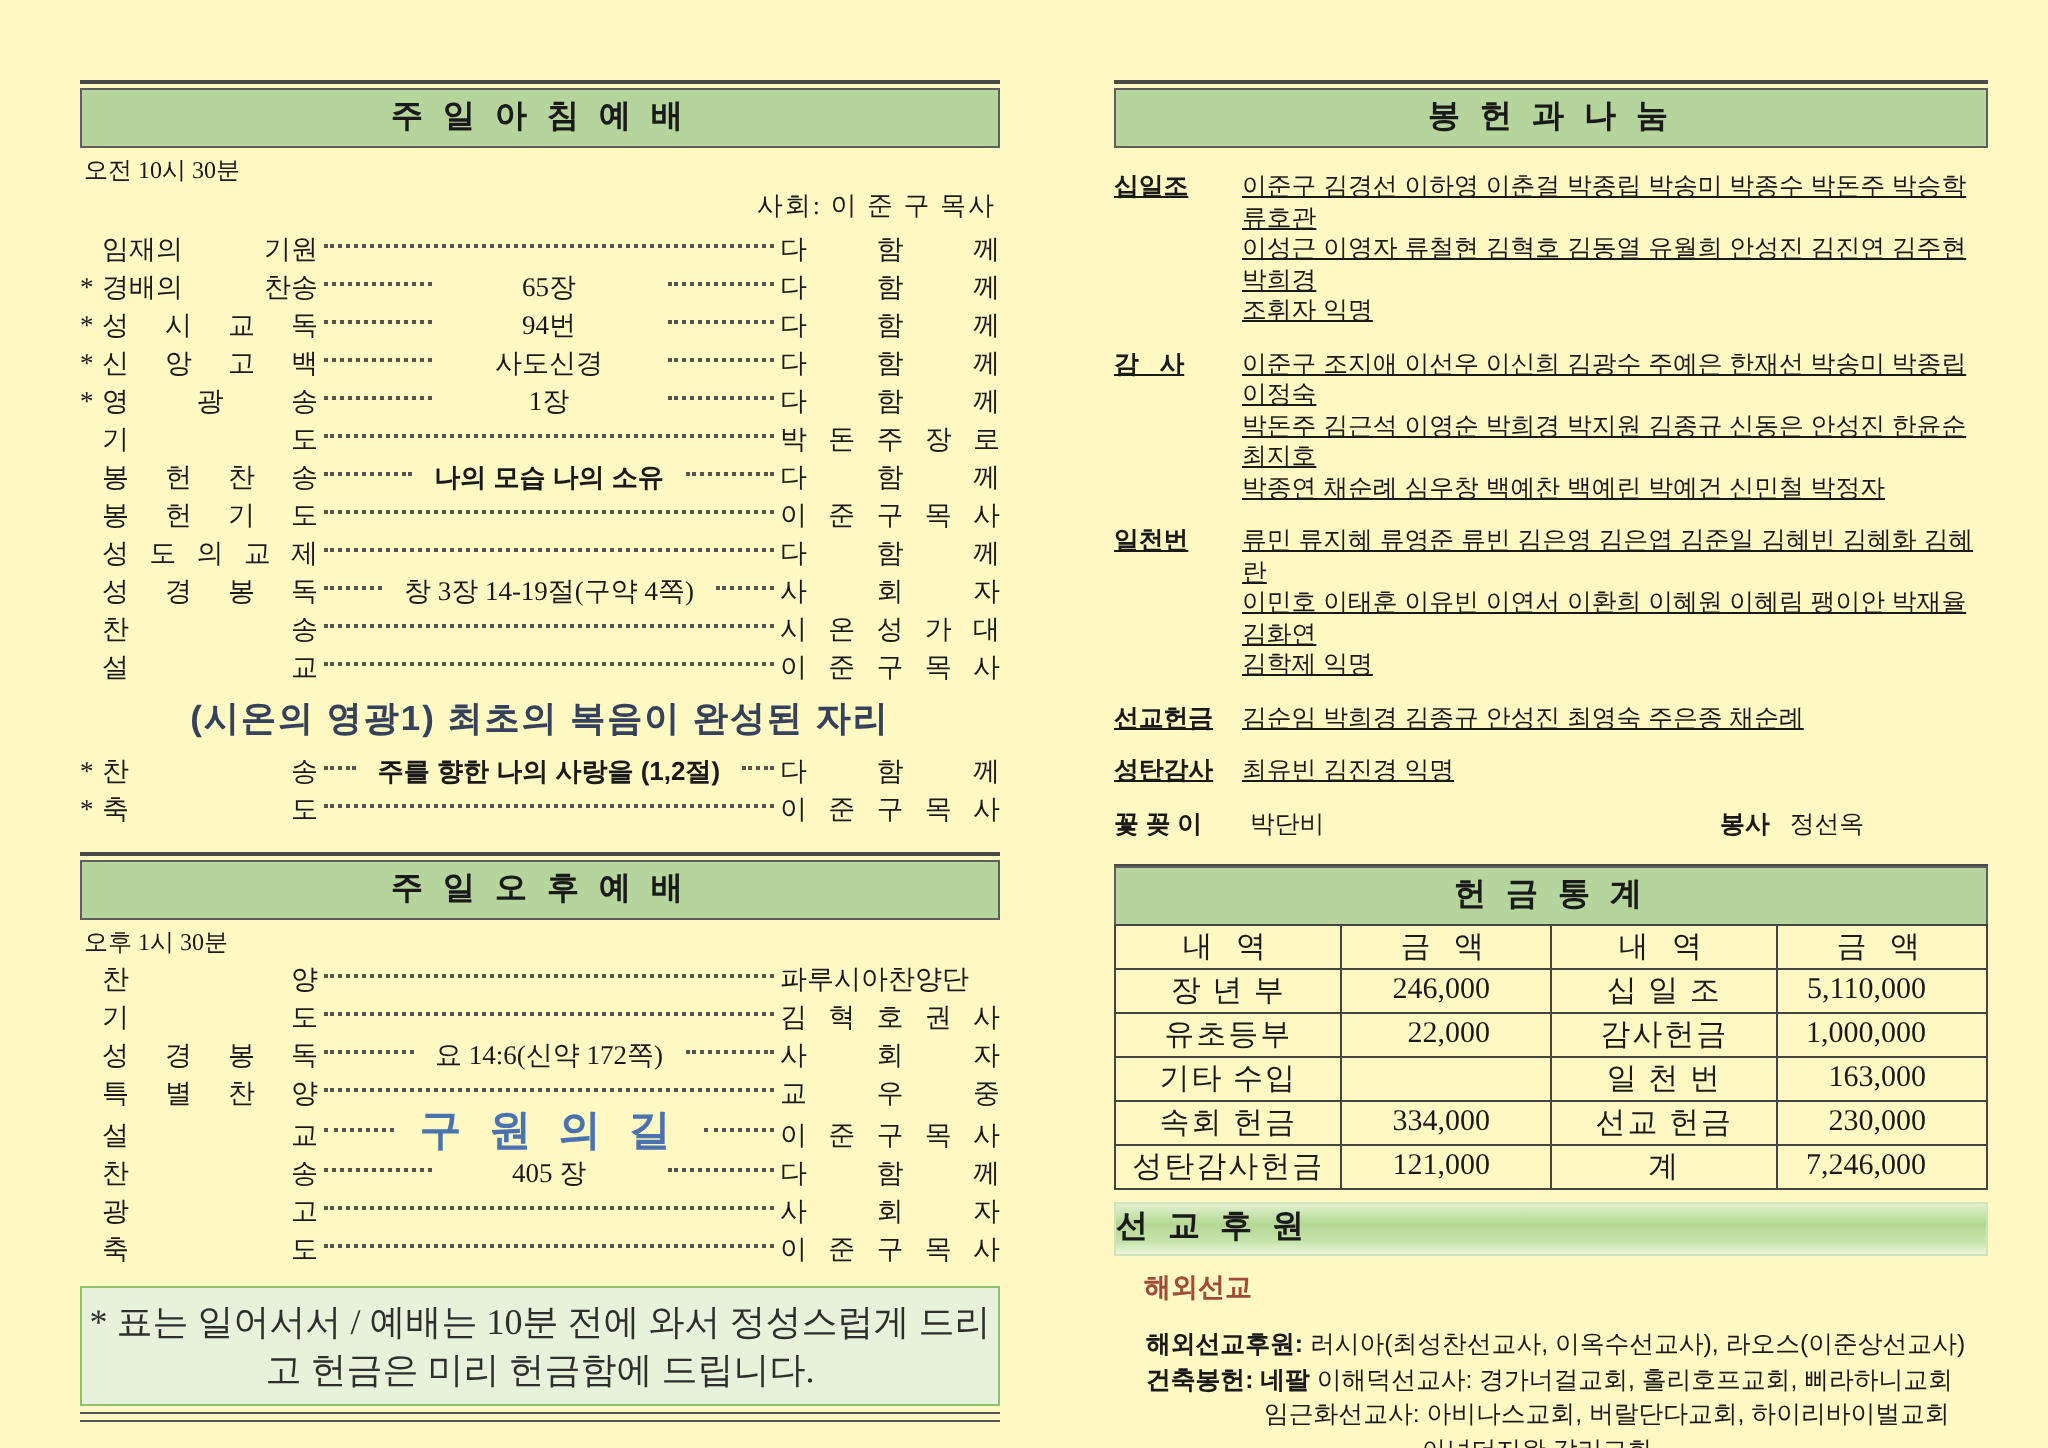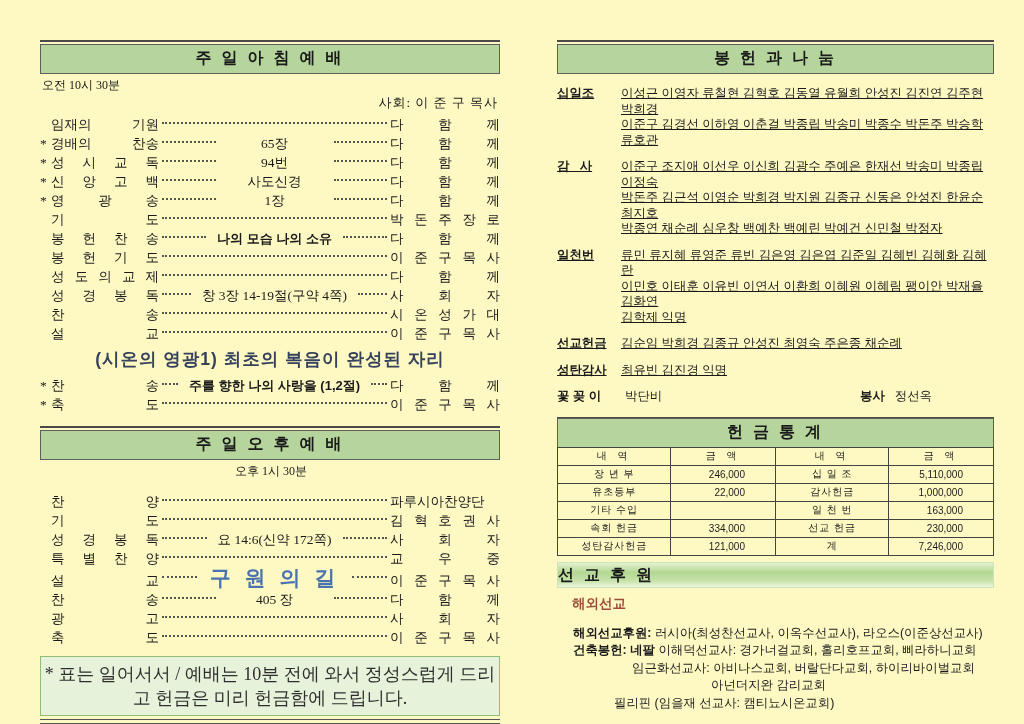--- a/index.html
+++ b/index.html
@@ -39,22 +39,22 @@
   
   .rc-body{font-family:"Liberation Sans",sans-serif;font-size:12.4px;line-height:15.5px;}
   .para{display:flex;margin:0 0 11px 0;text-decoration:underline;}
   .plabel{font-weight:bold;width:64px;flex-shrink:0;white-space:pre;}
   .plines{flex:1;}
   .flower-row{display:flex;margin:1px 0 12px 0;}
   .flower-row .val{margin-left:4px;}
   .bons{font-weight:bold;margin-left:auto;}
   .bons-val{margin:0 62px 0 10px;}
 
-  table.stats{width:100%;border-collapse:collapse;font-family:Liberation Sans, sans-serif;
-        font-size:10px;margin-top:0;}
+  table.stats{width:100%;border-collapse:collapse;font-family:Liberation Serif, serif;
+        font-size:15px;margin-top:0;}
   table.stats td,table.stats th{border:1px solid #444;padding:1px 0;height:15px;font-weight:normal;}
   .c-lab{text-align:center;letter-spacing:1px;width:26%;}
   .c-amt{text-align:right;padding-right:30px !important;width:24%;}
   th.c-lab,th.c-amt{text-align:center;letter-spacing:4px;padding-right:0 !important;}
 
   .mission{margin-top:6px;}
   .m-heading{color:var(--red,#a04a38);font-weight:bold;font-size:13.5px;padding-left:15px;margin:8px 0 14px;}
   .m-line{padding-left:16px;margin:2px 0;}
   .m-label{font-weight:bold;}
   .ind-75{padding-left:75px;}
@@ -179,21 +179,21 @@
     <span class="lab">축 도</span>
     <span class="dots"></span>
 
     <span class="rgt">이 준 구 목 사</span>
   </div>
       </div>
 
     <div style="margin-top:12px;">
       <div class="sec-rule"></div>
       <div class="bar">주 일 오 후 예 배</div>
-      <div class="time" style="margin-bottom:12px;text-align:center;">오후 1시 30분</div>
+      <div class="time" style="margin-bottom:0;">오후 1시 30분</div>
       <div style="--lh:19.5px;">
           <div class="svc-row">
     <span class="star"></span>
     <span class="lab">찬 양</span>
     <span class="dots"></span>
 
     <span class="rgt">파루시아찬양단</span>
   </div>
           <div class="svc-row">
     <span class="star"></span>
@@ -256,22 +256,23 @@
 
   <div class="col col-right">
     <div class="sec-rule"></div>
     <div class="bar" style="margin-bottom:12px;">봉 헌 과 나 눔</div>
 
     <div class="rc-body">
       <div>
           <div class="para">
     <div class="plabel">십일조</div>
     <div class="plines">
+              <div>이준구 김경선 이하영 이춘걸 박종립 박송미 박종수 박돈주 박승학 류호관</div>
               <div>이성근 이영자 류철현 김혁호 김동열 유월희 안성진 김진연 김주현 박희경</div>
-              <div>이준구 김경선 이하영 이춘걸 박종립 박송미 박종수 박돈주 박승학 류호관</div>
+              <div>조휘자 익명</div>
             </div>
   </div>
           <div class="para">
     <div class="plabel">감   사</div>
     <div class="plines">
               <div>이준구 조지애 이선우 이신희 김광수 주예은 한재선 박송미 박종립 이정숙</div>
               <div>박돈주 김근석 이영순 박희경 박지원 김종규 신동은 안성진 한윤순 최지호</div>
               <div>박종연 채순례 심우창 백예찬 백예린 박예건 신민철 박정자</div>
             </div>
   </div>

